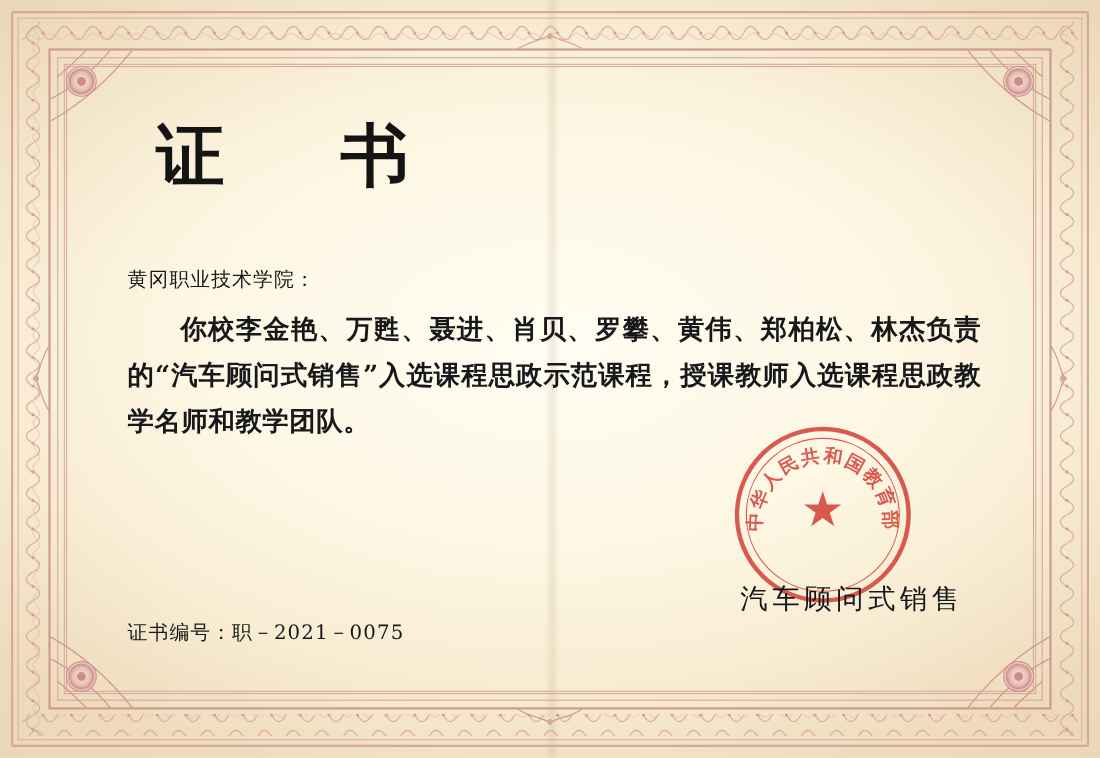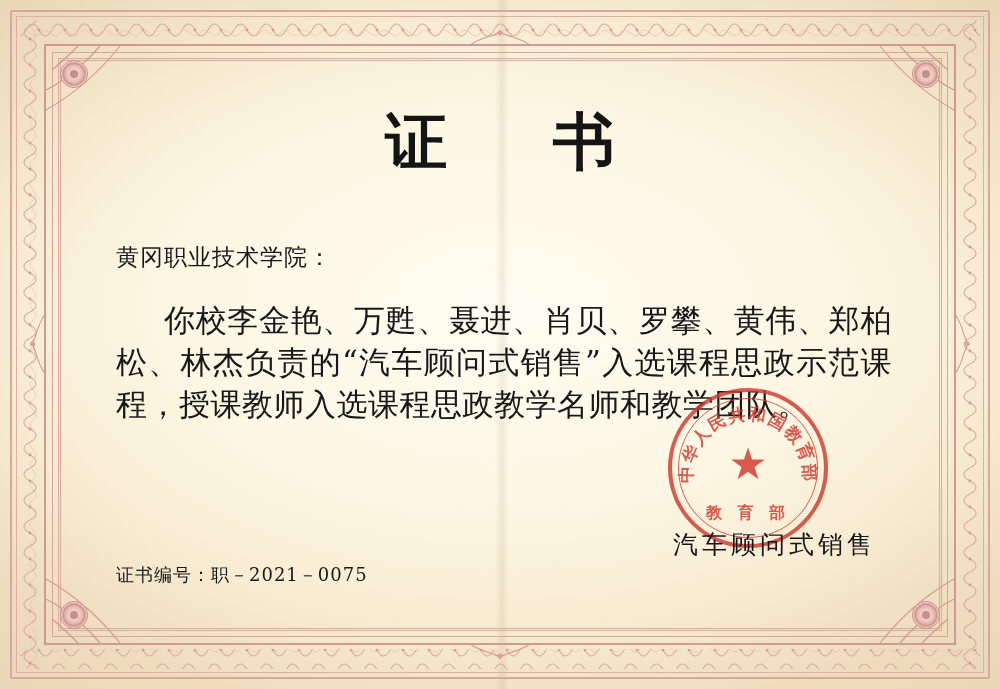--- a/index.html
+++ b/index.html
@@ -98,50 +98,51 @@
   
   .content {
     position: absolute;
     left: 100px;
     right: 100px;
     top: 80px;
     bottom: 80px;
   }
 
   .title {
-    text-align: center;
+    text-align: left;
     margin-top: 20px;
     font-family: "DejaVu Serif", "Liberation Serif", serif;
     font-weight: 700;
     font-size: 62px;
     letter-spacing: 42px;
     text-indent: 42px;
     color: #141414;
   }
 
   .salutation {
     margin-top: 58px;
     margin-left: 16px;
     font-family: "DejaVu Serif", "Liberation Serif", serif;
-    font-size: 23px;
+    font-size: 18px;
     color: #17181a;
     letter-spacing: 1px;
   }
 
   .body-text {
-    margin-top: 26px;
+    margin-top: 12px;
     margin-left: 16px;
     margin-right: 8px;
     font-family: "DejaVu Serif", "Liberation Serif", serif;
-    font-size: 31px;
+    font-size: 24px;
     line-height: 42px;
     color: #17181a;
     text-indent: 48px;
     text-align: justify;
     letter-spacing: 0.5px;
+    font-weight: bold;
   }
 
   .sign-block {
     position: absolute;
     right: 10px;
     top: 330px;
     width: 330px;
     text-align: center;
   }
 
@@ -306,21 +307,20 @@
         <div class="seal-inner"></div>
         <svg class="seal-arc" viewBox="0 0 152 152">
           <defs>
             <path id="sealArcPath" d="M 20,84 A 56,56 0 1 1 132,84"></path>
           </defs>
           <text>
             <textPath href="#sealArcPath" startOffset="50%" text-anchor="middle">中华人民共和国教育部</textPath>
           </text>
         </svg>
         <div class="seal-star">★</div>
-        <div class="seal-bottom">教 育 部</div>
       </div>
 
       <div class="date">汽车顾问式销售</div>
     </div>
 
     <div class="cert-no">证书编号：职－2021－0075</div>
 
   </div>
 </div>
 

